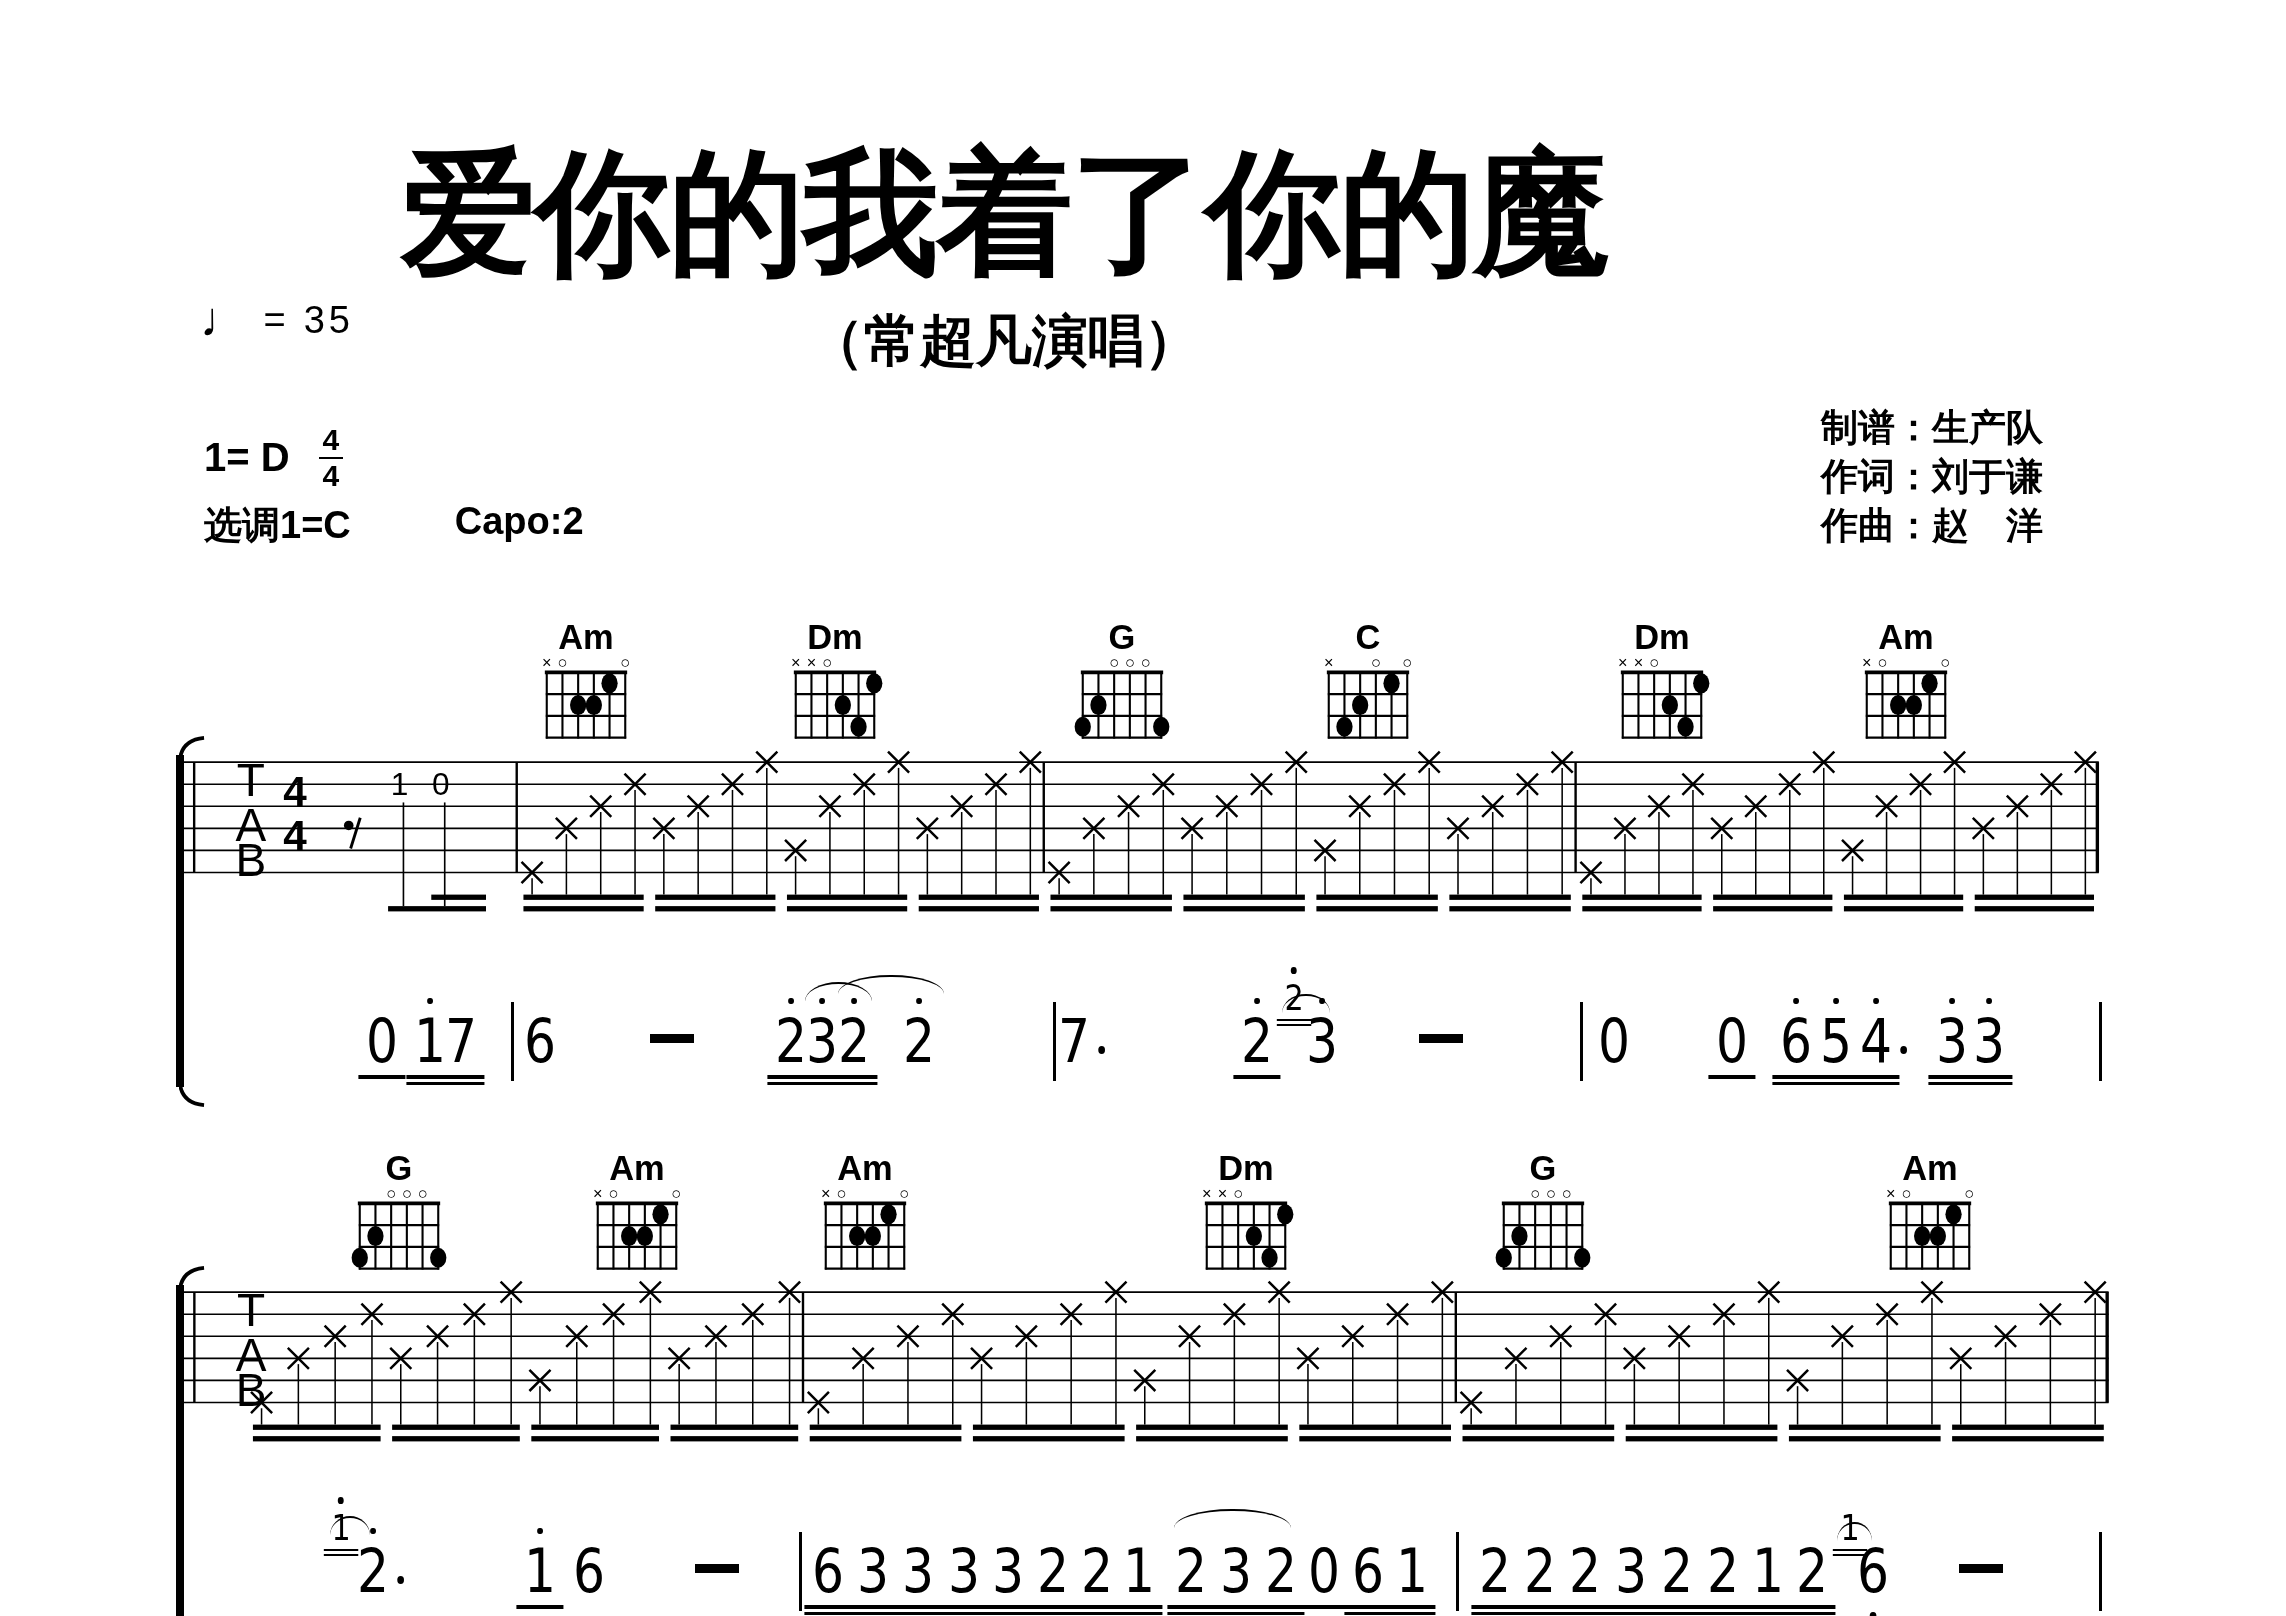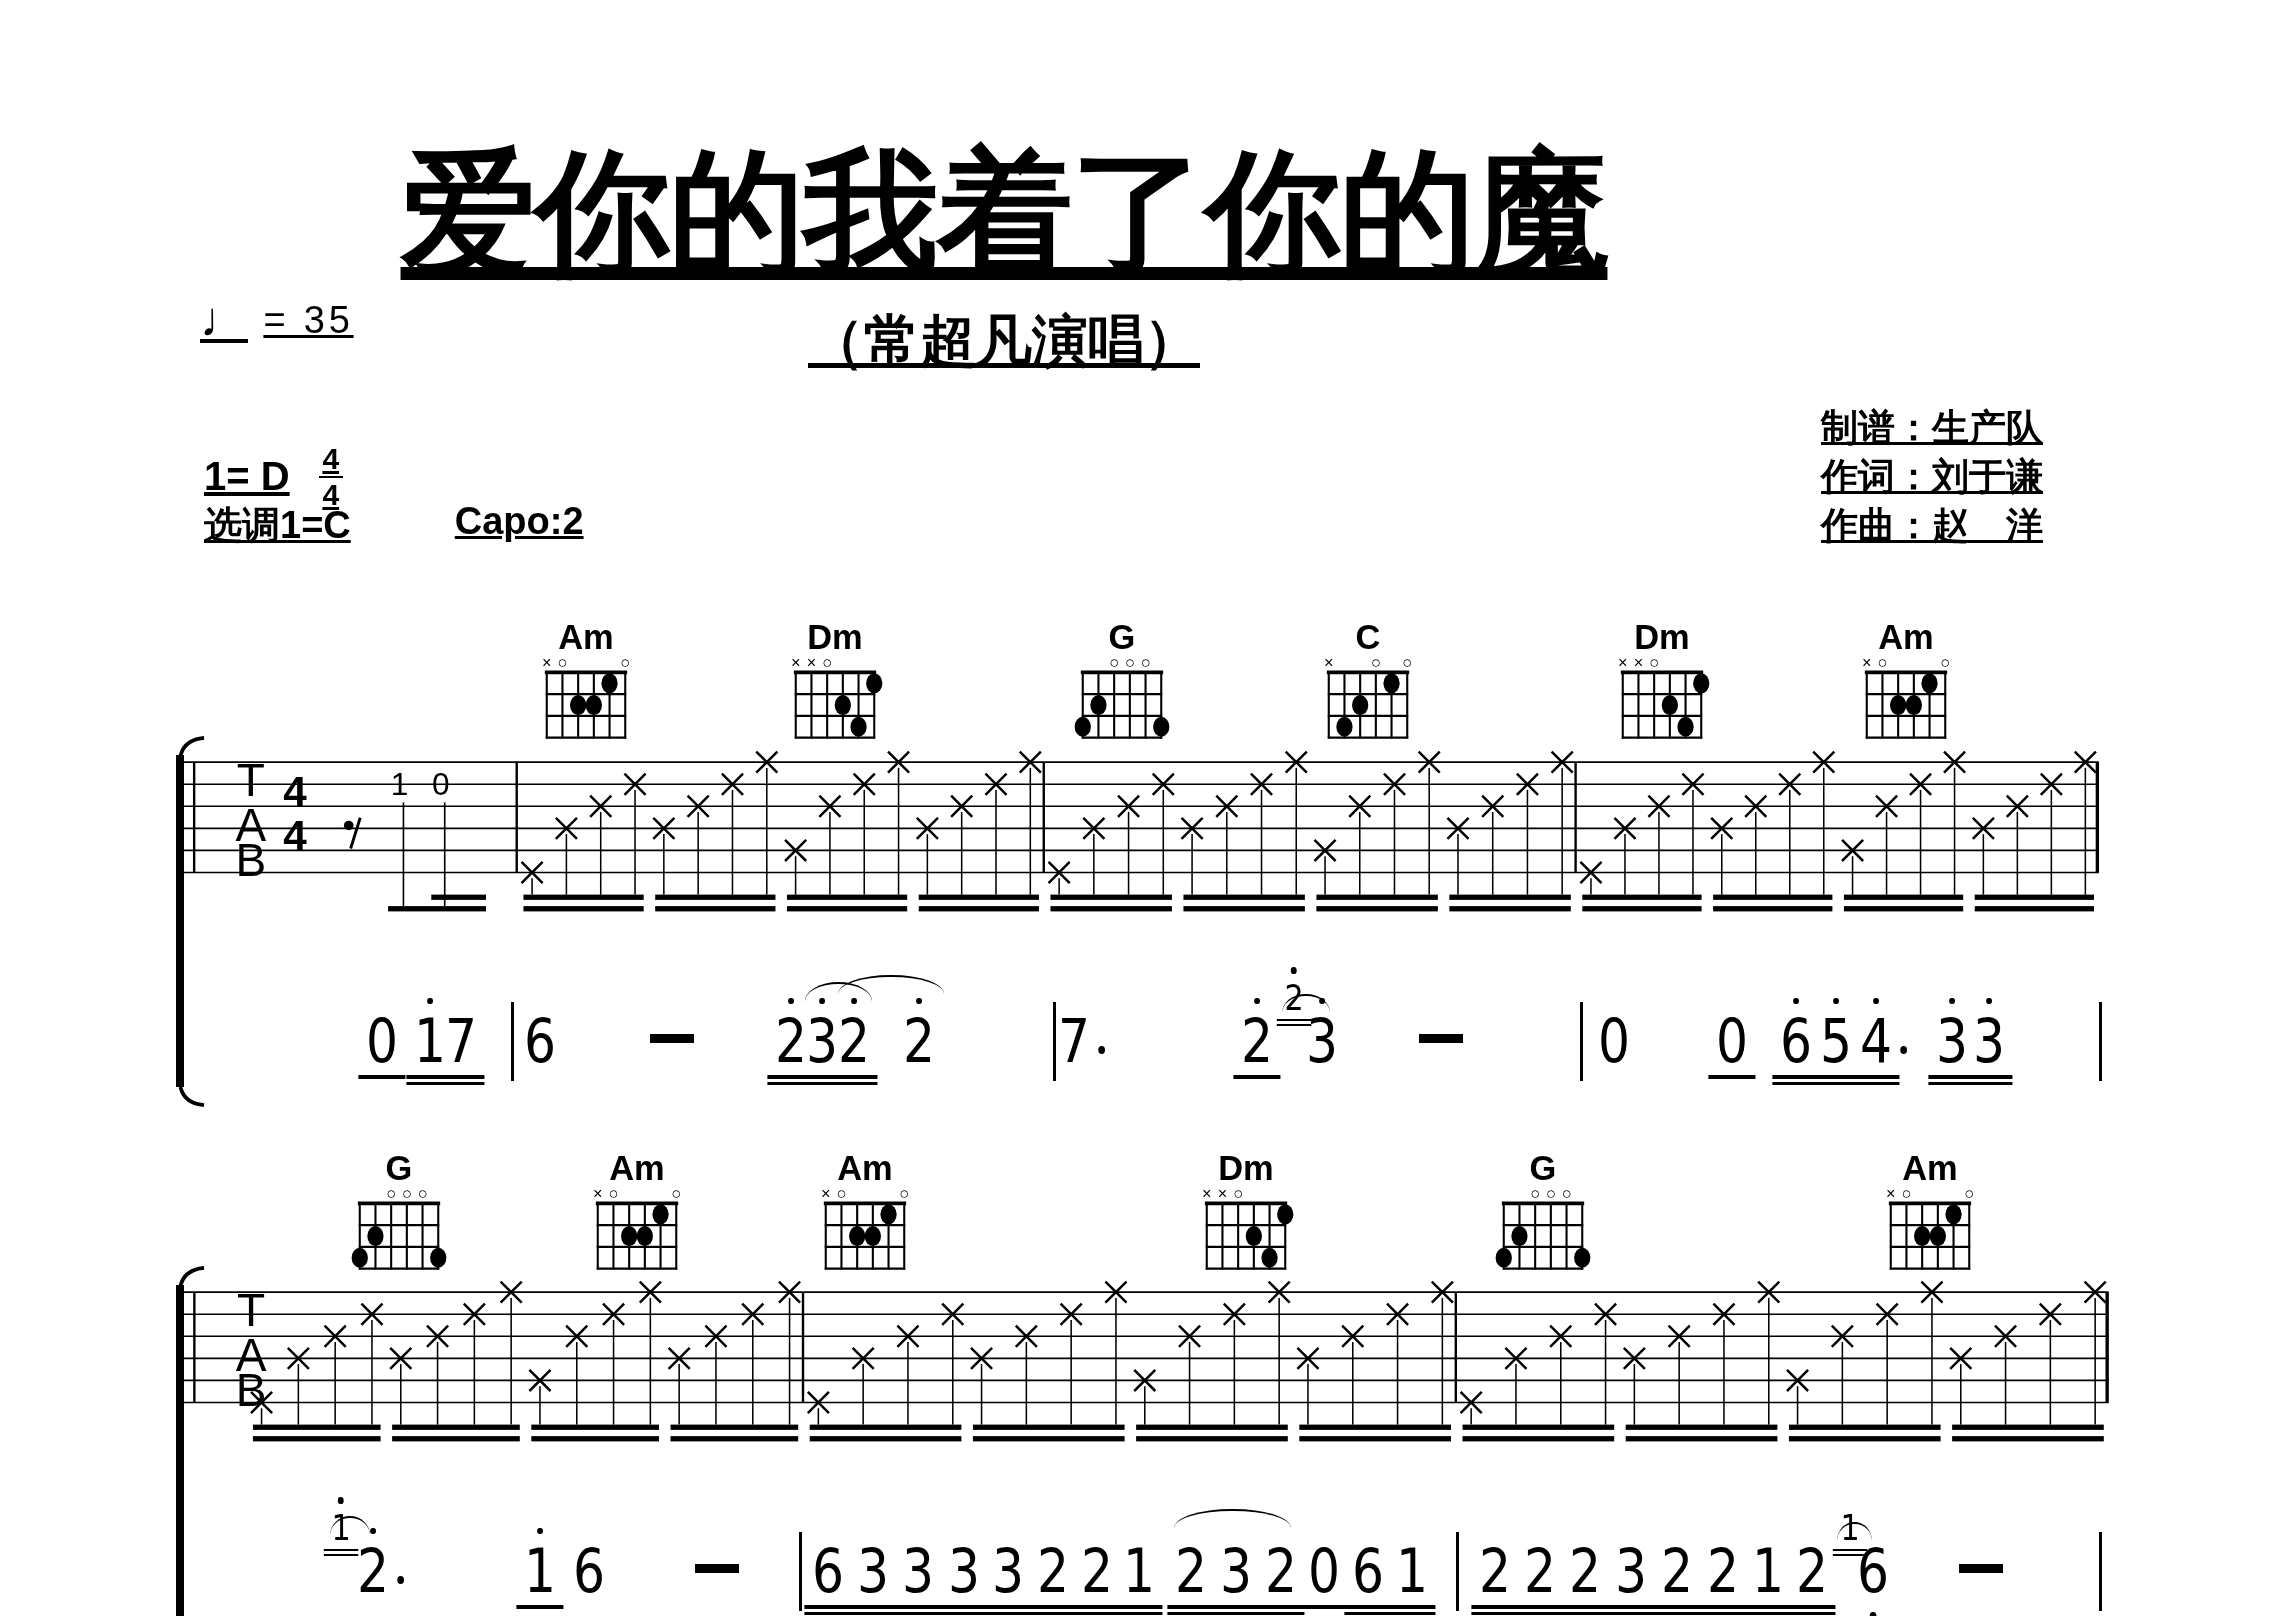--- a/index.html
+++ b/index.html
@@ -1,25 +1,25 @@
 <!DOCTYPE html>
 <html><head>
 <meta charset="utf-8">
 <style>
   html,body{margin:0;padding:0;}
   body{width:2286px;height:1617px;background:#fff;position:relative;overflow:hidden;
        font-family:"Liberation Sans",sans-serif;color:#000;}
-  .abs{position:absolute;text-decoration:underline;}
+  .abs{position:absolute;}
   #title{top:123px;left:1004px;transform:translateX(-50%);font-size:136px;font-weight:900;
          white-space:nowrap;letter-spacing:-1.9px;}
   #subtitle{top:304px;left:1004px;transform:translateX(-50%);font-size:56px;font-weight:600;white-space:nowrap;}
   #tempo{top:296px;left:200px;display:flex;align-items:center;}
   #tempo .note{font-size:48px;line-height:1;}
   #tempo .lbl{font-size:38px;margin-left:15.4px;letter-spacing:3.8px;}
-  #keyrow{top:443px;left:204px;display:flex;align-items:center;font-size:40px;font-weight:600;}
+  #keyrow{top:424px;left:204px;display:flex;align-items:center;font-size:40px;font-weight:600;}
   #keyrow .frac{margin-left:29px;display:inline-block;text-align:center;font-size:30px;font-weight:700;line-height:1.05;}
   #keyrow .frac .tn{border-bottom:2.9px solid #000;padding:0 3.8px 1px 3.8px;display:block;}
   #keyrow .frac .bn{display:block;padding-top:1px;}
   #altrow{top:500px;left:204px;display:flex;font-size:38px;font-weight:600;gap:104px;}
   #credits{top:403px;left:1821px;font-size:37px;font-weight:600;line-height:49px;white-space:nowrap;}
   .jp{position:absolute;left:0;width:2286px;height:130px;}
   .jp .tk{position:absolute;top:21px;transform:translateX(-50%) scaleX(0.84);font-size:60px;line-height:1;
           font-family:"DejaVu Sans",sans-serif;font-weight:500;}
   .jp .tk.grace{font-size:36px;top:-9.6px;}
   .jp .ud{position:absolute;left:50%;top:-13.4px;width:6.7px;height:6.7px;border-radius:50%;background:#000;transform:translateX(-50%);}

